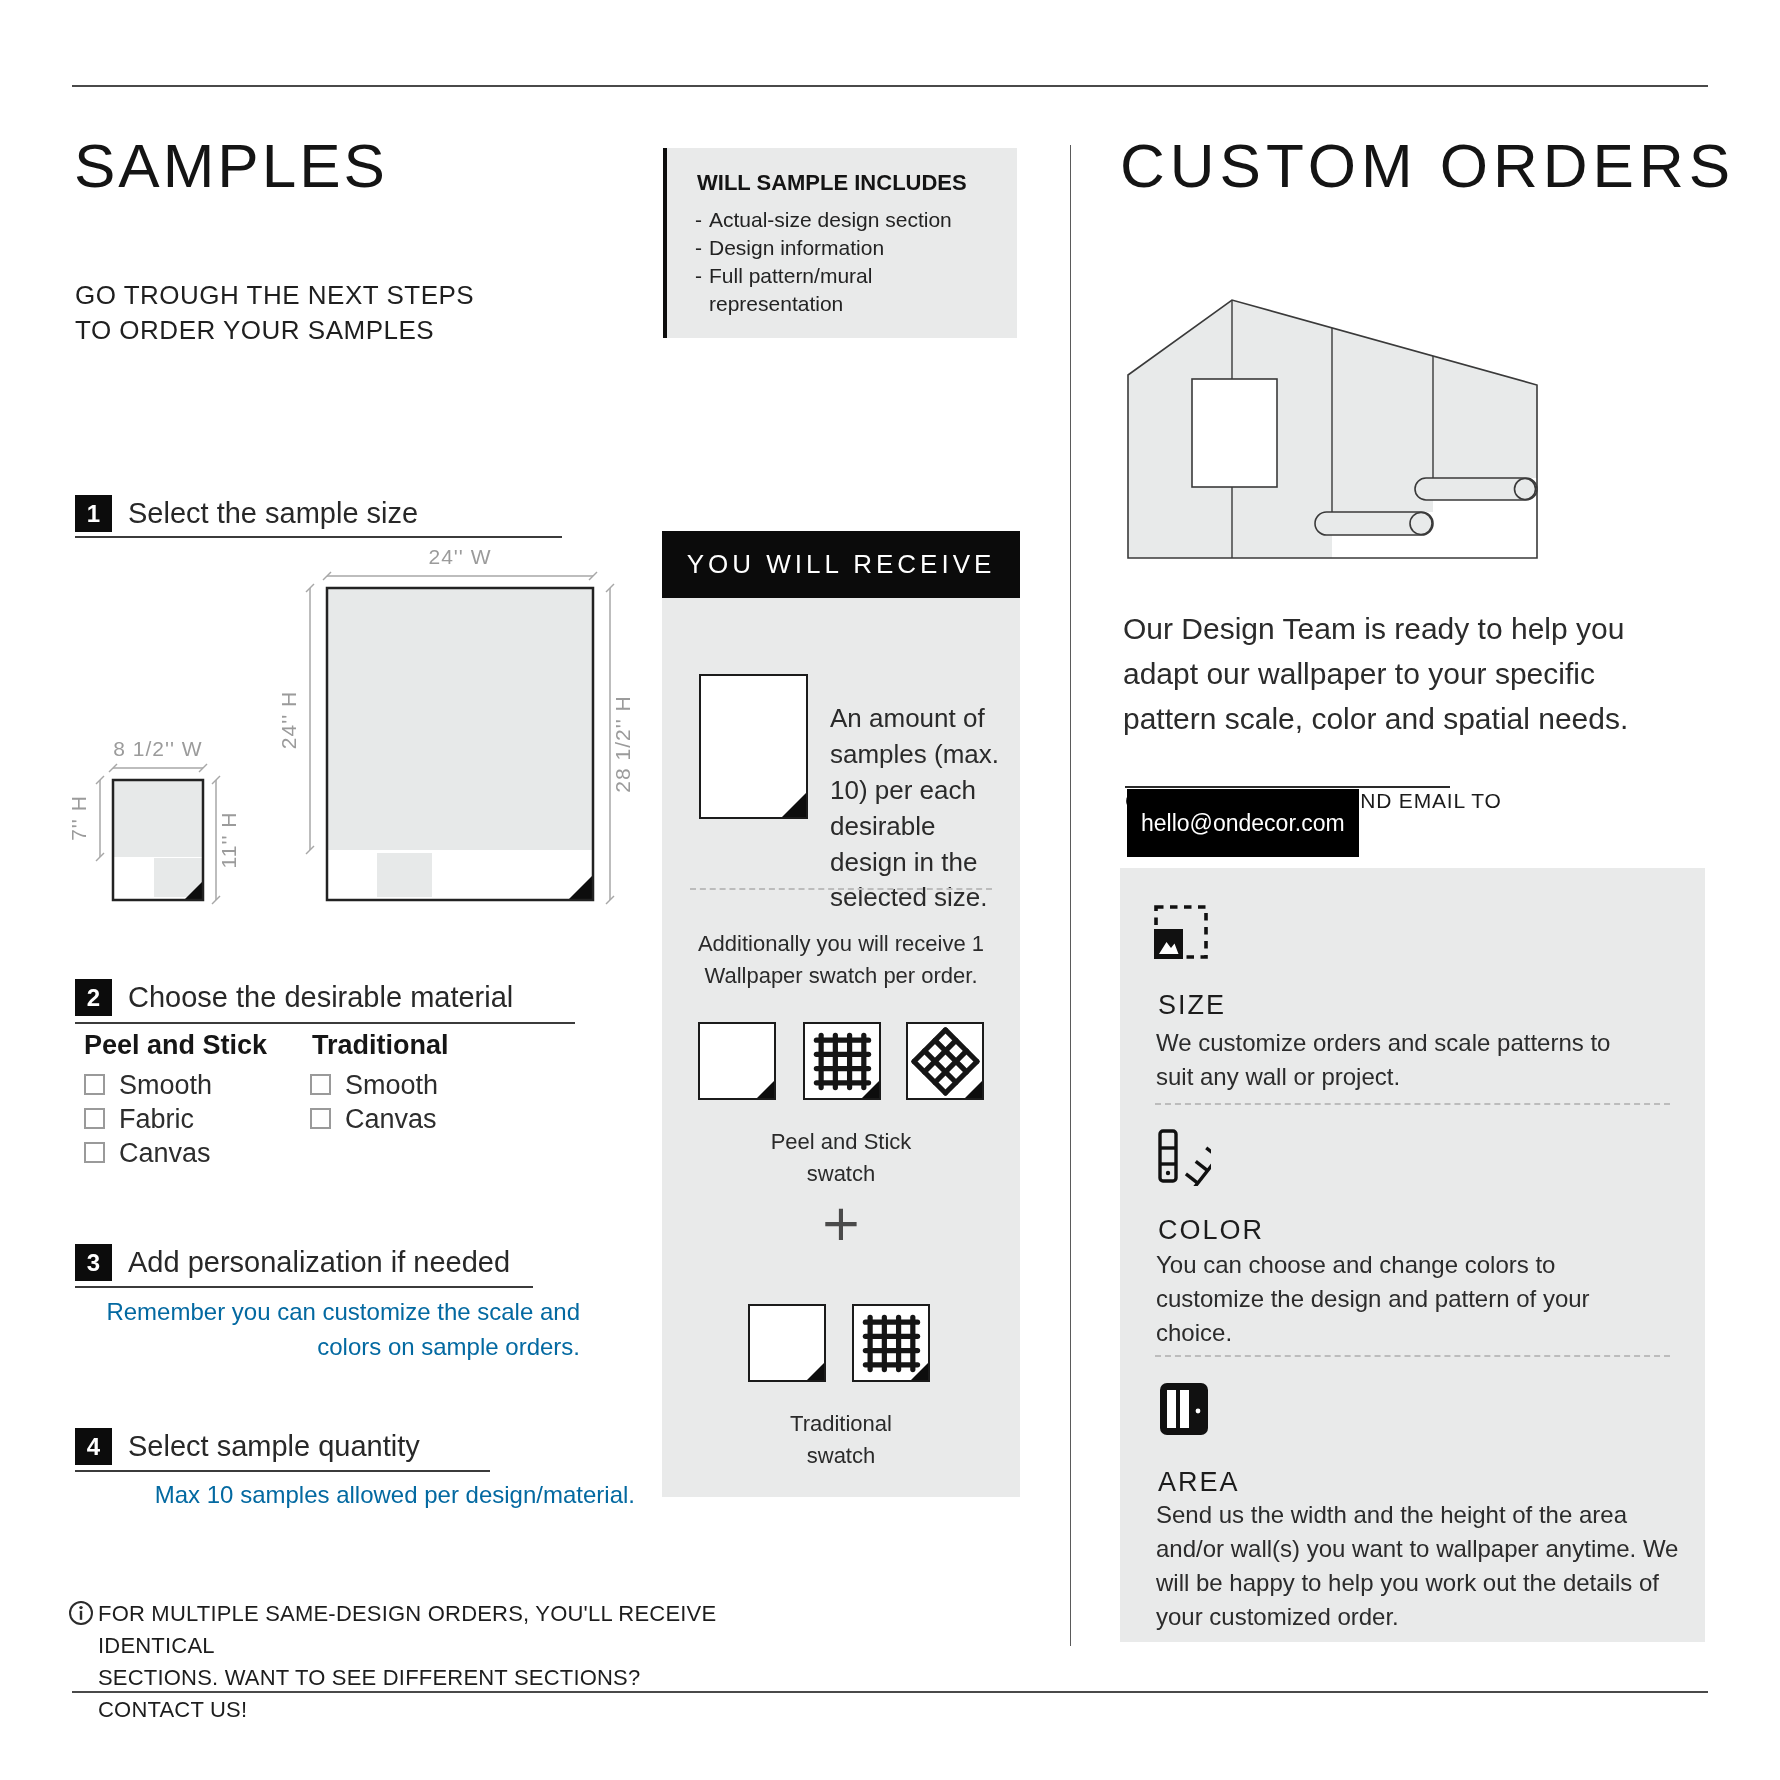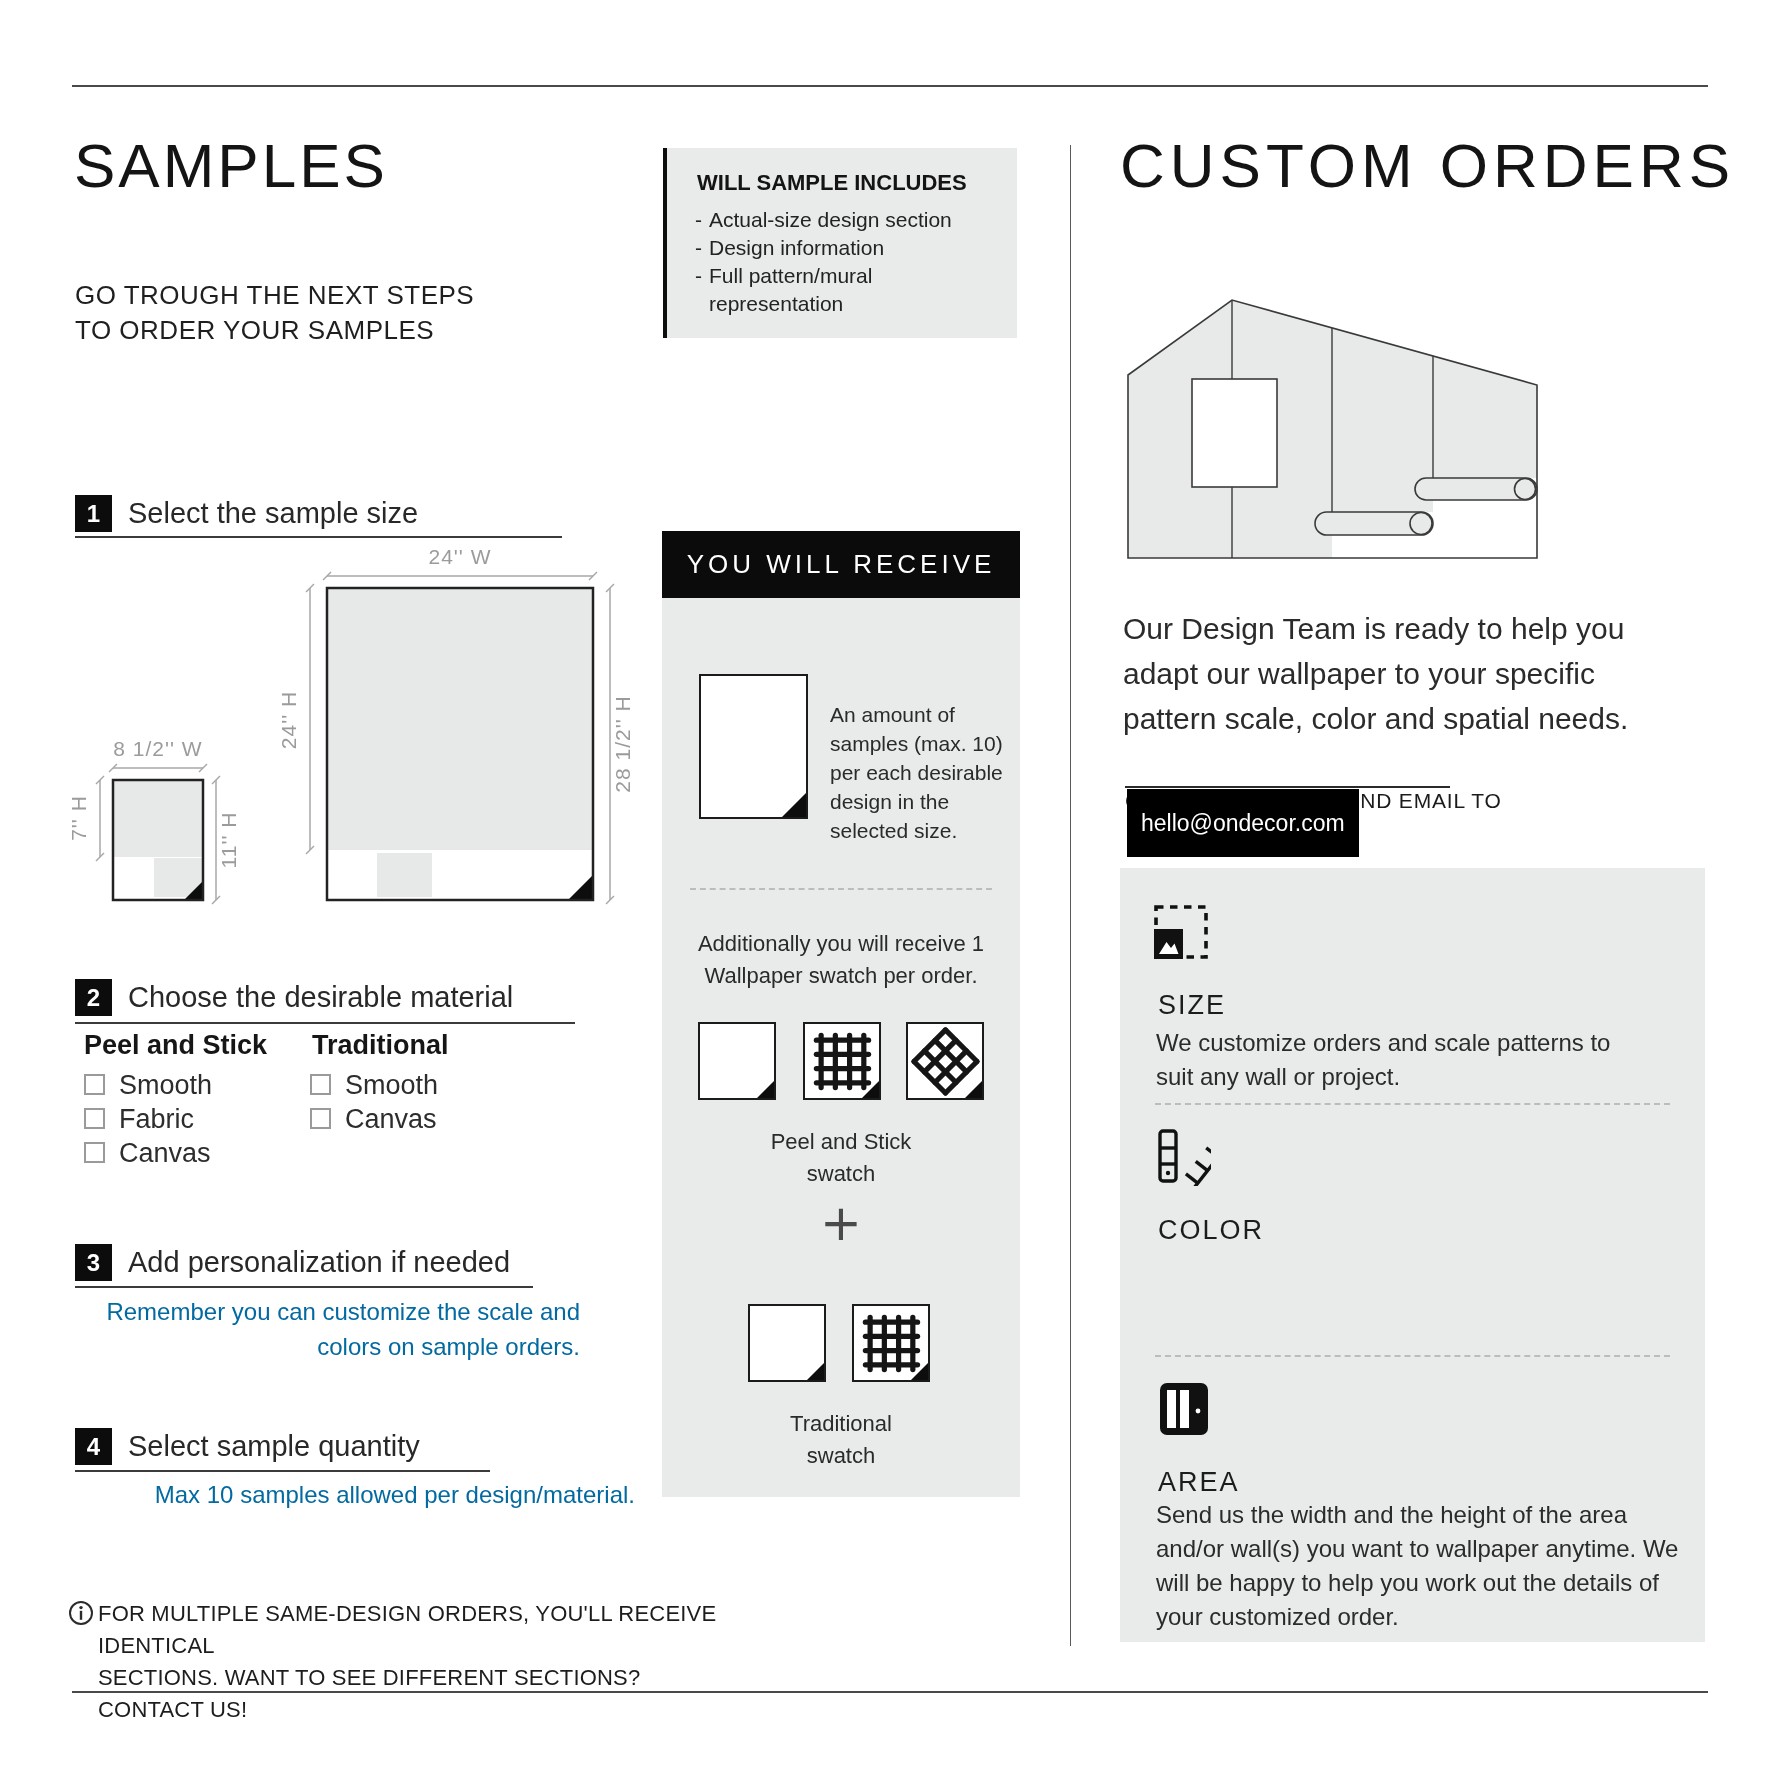--- a/index.html
+++ b/index.html
@@ -30,21 +30,21 @@
   .inc-dash{width:14px;flex:0 0 14px;}
   
   .banner{position:absolute;left:662px;top:531px;width:358px;height:67px;background:#0b0b0b;
           color:#fff;font-size:26px;letter-spacing:4px;text-align:center;line-height:67px;}
   .receive-box{position:absolute;left:662px;top:598px;width:358px;height:899px;background:#e9eaea;}
   .sheet{position:absolute;left:37px;top:76px;width:109px;height:145px;background:#fff;
          border:2.5px solid #1b1b1b;box-sizing:border-box;}
   .fold{position:absolute;right:0;bottom:0;width:0;height:0;
         border-left:24px solid transparent;border-bottom:24px solid #0d0d0d;}
   .fold-sm{border-left-width:17px;border-bottom-width:17px;}
-  .receive-text{position:absolute;left:168px;top:103px;width:182px;font-size:21px;line-height:1.38;color:#2a2a2a;}
+  .receive-text{position:absolute;left:168px;top:103px;width:182px;font-size:26px;line-height:1.38;color:#2a2a2a;}
   .dashed{position:absolute;border-top:2px dashed #bcbcbc;}
   .center-text{position:absolute;left:0;width:100%;text-align:center;font-size:22px;line-height:1.45;color:#2a2a2a;}
   .swatch{position:absolute;width:78px;height:78px;background:#fff;border:2px solid #1b1b1b;box-sizing:border-box;}
   .plus{position:absolute;left:0;width:100%;text-align:center;font-size:50px;font-weight:400;color:#4a4a4a;
         font-family:"DejaVu Sans",sans-serif;}
   
   .custom-intro{position:absolute;left:1123px;top:606px;width:548px;font-size:30px;line-height:1.5;color:#2b2b2b;}
   .chat-label{position:absolute;left:1125px;top:789px;font-size:21px;letter-spacing:.8px;color:#1b1b1b;white-space:nowrap;}
   .chat-underline{position:absolute;left:1125px;top:786px;width:325px;height:2px;background:#2a2a2a;}
   .email-badge{position:absolute;left:1127px;top:789px;height:36px;line-height:36px;background:#000;
@@ -305,20 +305,21 @@
         <line x1="3" y1="36" x2="19" y2="36"></line>
         <g transform="rotate(38 11 51)">
           <path d="M22,3 h12 a3,3 0 0 1 3,3 v44 a3,3 0 0 1 -3,3 h-12"></path>
           <line x1="22" y1="20" x2="37" y2="20"></line>
           <line x1="22" y1="36" x2="37" y2="36"></line>
         </g>
       </g>
       <circle cx="11" cy="45" r="2.2" fill="#111"></circle>
     </svg>
     <div class="feat-title" style="top:347px;">COLOR</div>
+    <div class="feat-text" style="top:380px;width:490px;">You can choose and change colors to customize the design and pattern of your choice.</div>
     <div class="dashed feat-dash" style="top:487px;"></div>
 
     <svg class="abs" style="left:38px;top:513px;" width="52" height="56" viewBox="0 0 52 56">
       <rect x="2" y="2" width="48" height="52" rx="7" fill="#111"></rect>
       <rect x="9" y="9" width="9" height="38" fill="#fff"></rect>
       <rect x="22" y="9" width="9" height="38" fill="#fff"></rect>
       <circle cx="40" cy="30" r="2.4" fill="#fff"></circle>
     </svg>
     <div class="feat-title" style="top:599px;">AREA</div>
     <div class="feat-text" style="top:630px;width:540px;">Send us the width and the height of the area and/or wall(s) you want to wallpaper anytime. We will be happy to help you work out the details of your customized order.</div>

